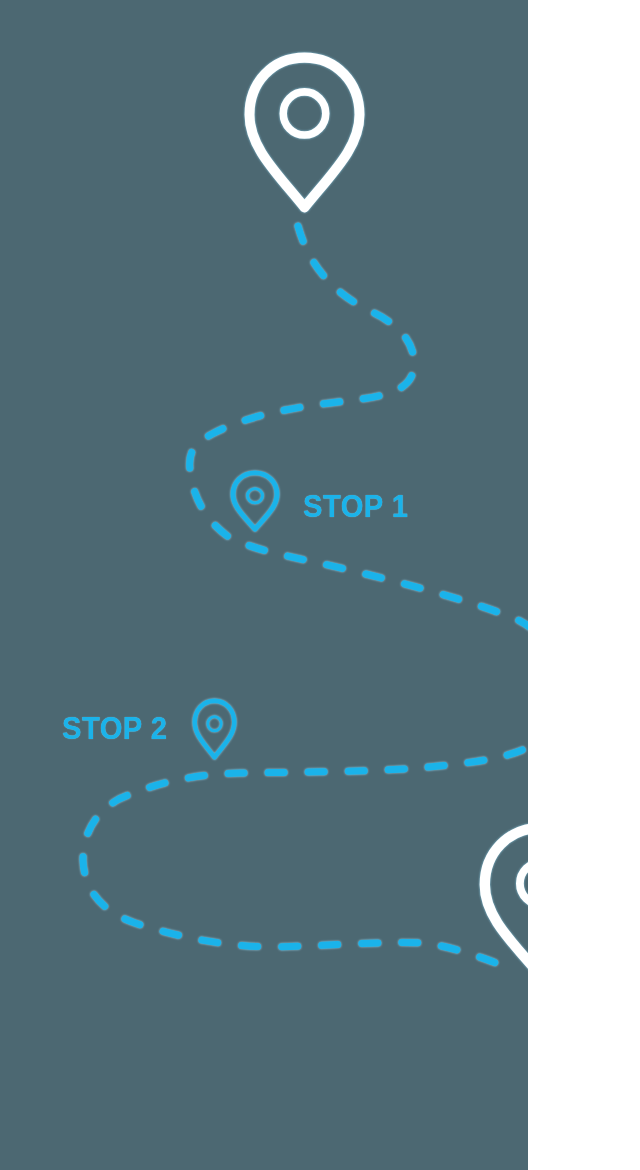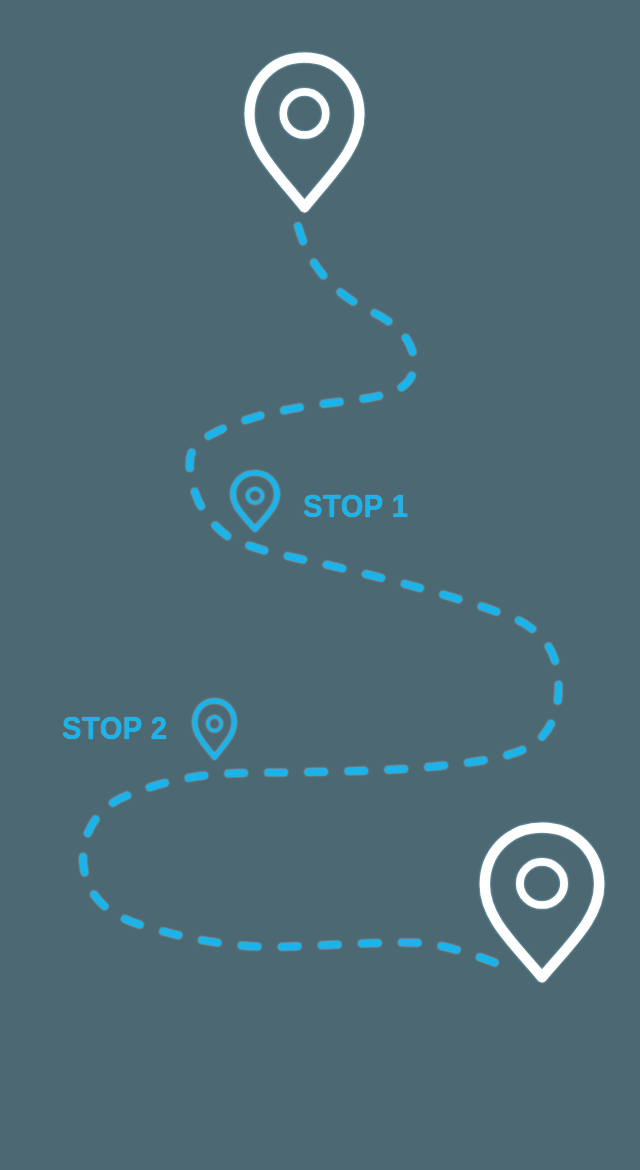--- a/index.html
+++ b/index.html
@@ -2,21 +2,21 @@
 <html style="--bg: #4C6872; --accent: #1AB3EA; --pin-fill: #FFFFFF;"><head>
 <meta charset="utf-8">
 <style>
   html, body {
     margin: 0;
     padding: 0;
     font-family: "Liberation Sans", sans-serif;
   }
   .stage {
     position: relative;
-    width: 640px;
+    width: 528px;
     height: 1170px;
     background: var(--bg, #4C6872);
     overflow: hidden;
   }
   .route-svg {
     position: absolute;
     inset: 0;
     width: 640px;
     height: 1170px;
     filter: drop-shadow(0 0 1px rgba(150, 216, 242, 0.85));

